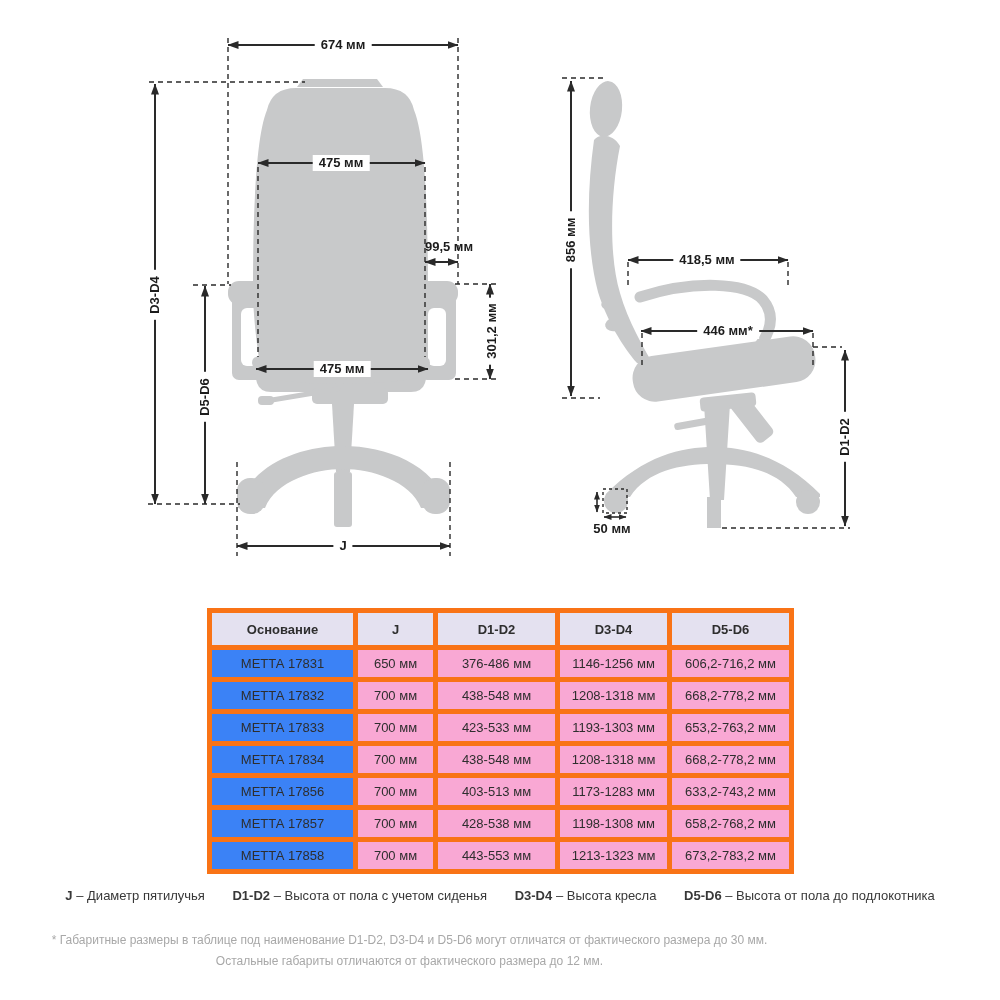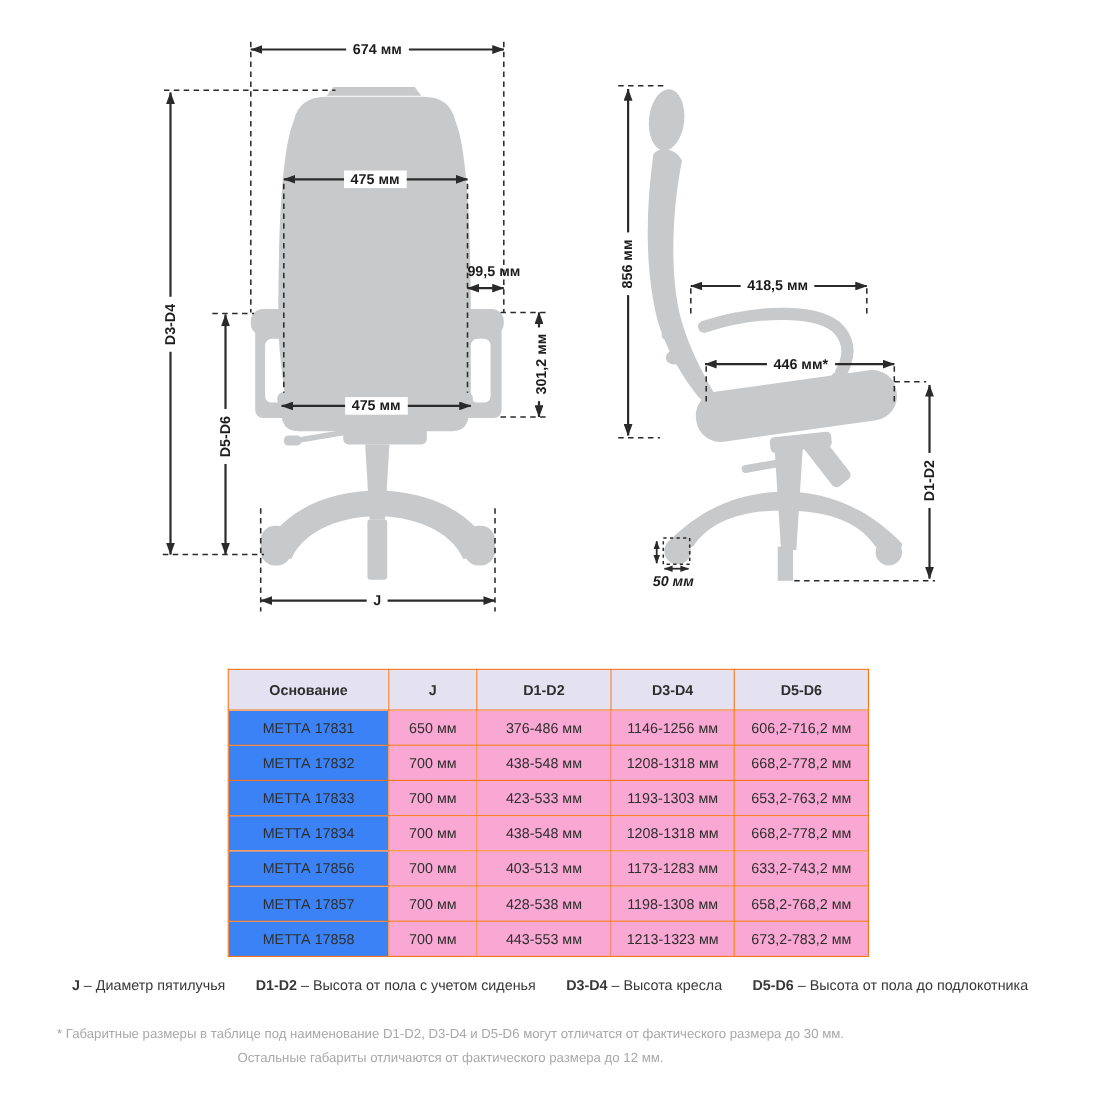--- a/index.html
+++ b/index.html
@@ -11,21 +11,21 @@
 
   .dim-label { position:absolute; transform:translate(-50%,-50%);
                background:#fff; padding:0 6px; white-space:nowrap;
                font-size:13px; font-weight:bold; color:#1c1c1c; line-height:16px; }
   .dim-label.vert { transform:translate(-50%,-50%) rotate(-90deg); }
   .dim-label.free { background:transparent; }
 
   table.dims { position:absolute; left:207px; top:608px; width:582px;
                border-collapse:collapse; table-layout:fixed;
                font-size:13px; color:#2e2e2e; }
-  table.dims th, table.dims td { border:1px solid #f97316; text-align:center;
+  table.dims th, table.dims td { border:5px solid #f97316; text-align:center;
                vertical-align:middle; overflow:hidden; }
   table.dims th { background:#e4e1f0; font-weight:bold; height:37px; }
   table.dims td { background:#f9a8d4; height:32px; font-weight:normal; }
   table.dims td.model { background:#3b82f6; }
 
   .legend { position:absolute; left:0; top:887px; width:1000px; text-align:center;
             font-size:13px; color:#383838; line-height:18px; }
   .legend .item { margin:0 12px; white-space:nowrap; }
   .legend .key { font-weight:bold; }
   .legend .desc { font-weight:normal; }
@@ -150,21 +150,21 @@
   <div class="dim-label vert" style="left:492px; top:331px;">301,2 мм</div>
   <div class="dim-label" style="left:342px; top:369px;">475 мм</div>
   <div class="dim-label vert" style="left:155px; top:295px;">D3-D4</div>
   <div class="dim-label vert" style="left:205px; top:397px;">D5-D6</div>
   <div class="dim-label" style="left:343px; top:546px;">J</div>
 
   <div class="dim-label vert" style="left:571px; top:240px;">856 мм</div>
   <div class="dim-label" style="left:707px; top:260px;">418,5 мм</div>
   <div class="dim-label" style="left:728px; top:331px;">446 мм*</div>
   <div class="dim-label vert" style="left:845px; top:437px;">D1-D2</div>
-  <div class="dim-label free" style="left:612px; top:529px;font-style:italic;">50 мм</div>
+  <div class="dim-label free" style="left:612px; top:529px;">50 мм</div>
 
   <table class="dims">
     <colgroup>
         <col style="width:146px">
         <col style="width:80px">
         <col style="width:122px">
         <col style="width:112px">
         <col style="width:122px">
       </colgroup>
     <tbody>

